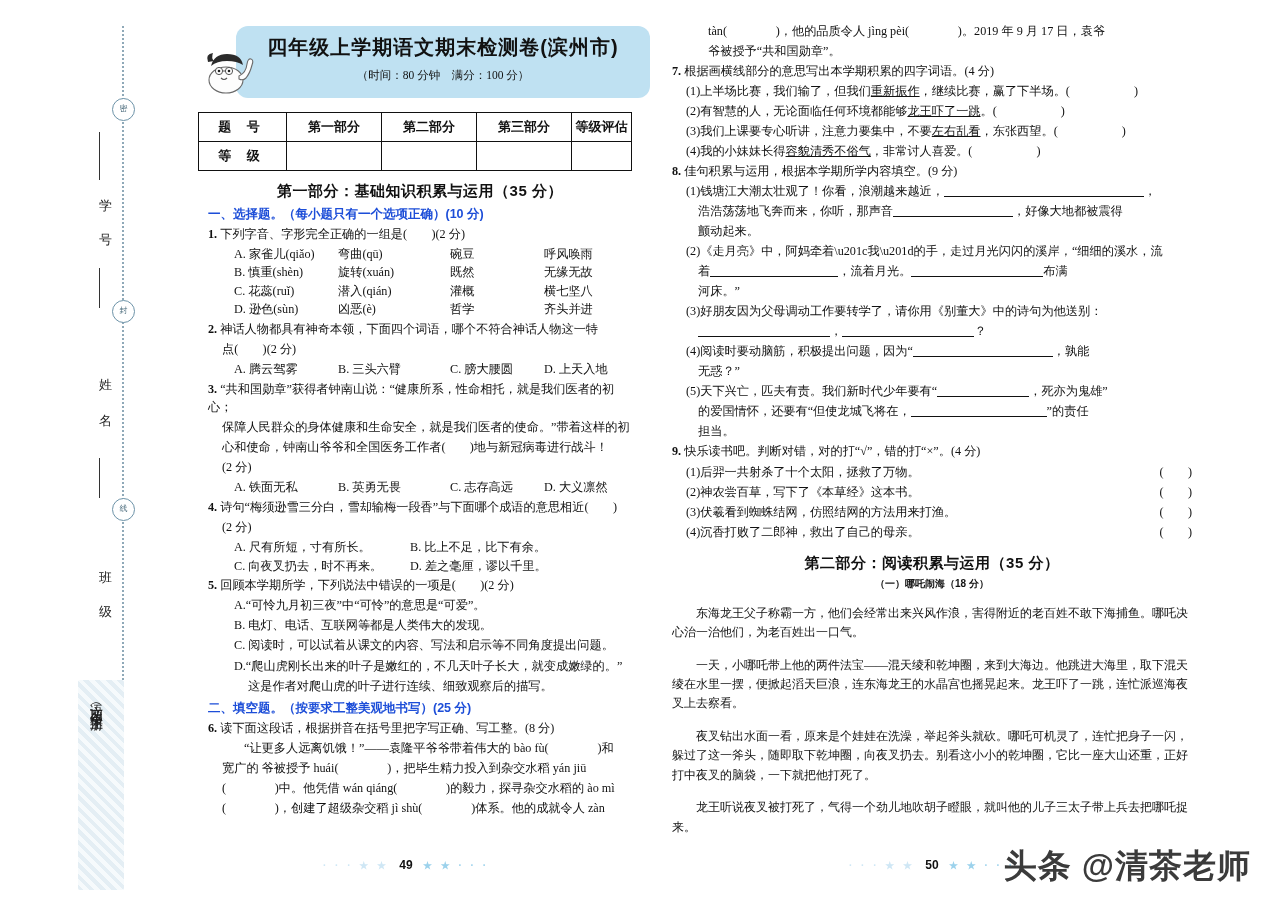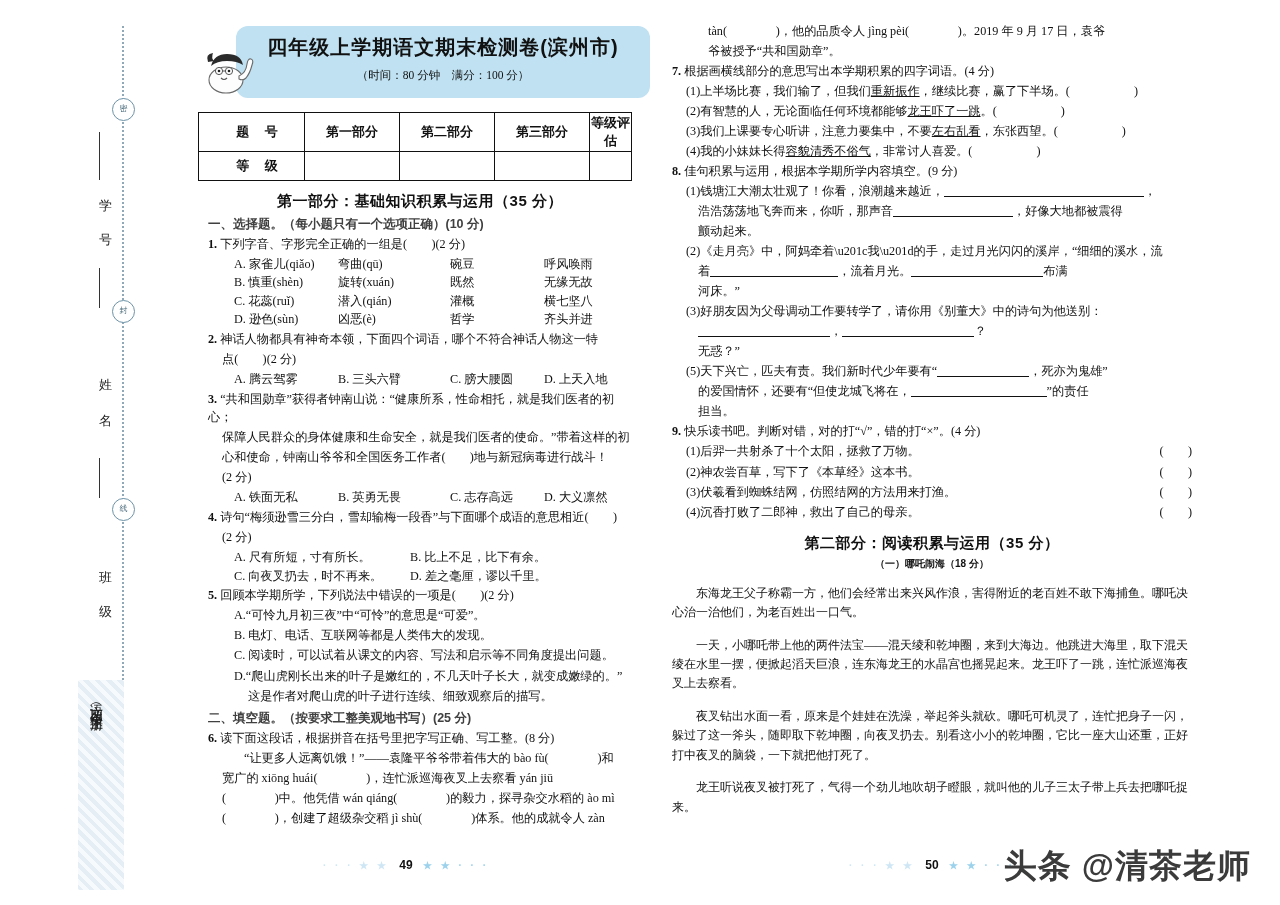--- a/index.html
+++ b/index.html
@@ -72,33 +72,33 @@
   
   table.score{
     border-collapse:collapse;width:434px;margin:6px 0 0 18px;
     table-layout:fixed;
   }
   table.score td{
     border:1.5px solid #111;height:26px;text-align:center;
     font-size:13px;font-weight:bold;
     font-family:"Liberation Sans",sans-serif;
   }
-  table.score td.lbl{letter-spacing:6px;padding-left:18px;}
+  table.score td.lbl{letter-spacing:6px;padding-left:0;}
 
   
   .part-title{
     text-align:center;font-size:15px;font-weight:bold;margin:11px 0 4px 0;
     font-family:"Liberation Sans",sans-serif;letter-spacing:.5px;
   }
   .sub-title{
     text-align:center;font-size:10px;font-weight:bold;margin:3px 0 3px 0;
     font-family:"Liberation Sans",sans-serif;
   }
   .big-item{
-    color:#404040;font-weight:bold;font-size:12.5px;margin:5px 0 2px 0;
+    color:#1d4ed8;font-weight:bold;font-size:12.5px;margin:5px 0 2px 0;
     font-family:"Liberation Sans",sans-serif;
   }
 
   
   .q{font-size:12.2px;line-height:1.52;margin:1.5px 0;}
   .q .num{font-weight:bold;}
   .indent1{padding-left:14px;}
   .indent2{padding-left:26px;}
   .opts{display:flex;font-size:12.2px;line-height:1.5;padding-left:26px;}
   .opts span{display:inline-block;}
@@ -278,21 +278,21 @@
       <div class="q indent2">D.“爬山虎刚长出来的叶子是嫩红的，不几天叶子长大，就变成嫩绿的。”</div>
       <div class="q" style="padding-left:40px">这是作者对爬山虎的叶子进行连续、细致观察后的描写。</div>
 
       <div class="big-item">二、填空题。（按要求工整美观地书写）(25 分)</div>
 
       <div class="q">
         <span class="num">6.</span>
         <span>读下面这段话，根据拼音在括号里把字写正确、写工整。(8 分)</span>
       </div>
       <div class="q indent1" style="text-indent:22px">“让更多人远离饥饿！”——袁隆平爷爷带着伟大的 bào fù(　　　　)和</div>
-      <div class="q indent1">宽广的 xiōng huái(　　　　)，连忙派巡海夜叉上去察看 yán jiū</div>
+      <div class="q indent1">宽广的 爷被授予 huái(　　　　)，把毕生精力投入到杂交水稻 yán jiū</div>
       <div class="q indent1">(　　　　)中。他凭借 wán qiáng(　　　　)的毅力，探寻杂交水稻的 ào mì</div>
       <div class="q indent1">(　　　　)，创建了超级杂交稻 jì shù(　　　　)体系。他的成就令人 zàn</div>
     </div>
 
     <div class="pagefoot" style="top:838px;left:0;">
       <span class="stars dim">· · · ★ ★</span>
       <span class="pn">49</span>
       <span class="stars">★ ★ · · ·</span>
     </div>
   </div>
@@ -334,20 +334,23 @@
       <span>(2)</span>《走月亮》中，阿妈牵着\u201c我\u201d的手，走过月光闪闪的溪岸，“细细的溪水，流
     </div>
     <div class="q indent2">着<span class="blk" style="width:128px"></span>，流着月光。<span class="blk" style="width:132px"></span>布满</div>
     <div class="q indent2">河床。”</div>
 
     <div class="q indent1">
       <span>(3)</span>好朋友因为父母调动工作要转学了，请你用《别董大》中的诗句为他送别：
     </div>
     <div class="q indent2"><span class="blk" style="width:132px"></span>，<span class="blk" style="width:132px"></span>？</div>
 
+    <div class="q indent1">
+      <span>(4)</span>阅读时要动脑筋，积极提出问题，因为“<span class="blk" style="width:140px"></span>，孰能
+    </div>
     <div class="q indent2">无惑？”</div>
 
     <div class="q indent1">
       <span>(5)</span>天下兴亡，匹夫有责。我们新时代少年要有“<span class="blk" style="width:92px"></span>，死亦为鬼雄”
     </div>
     <div class="q indent2">的爱国情怀，还要有“但使龙城飞将在，<span class="blk" style="width:136px"></span>”的责任</div>
     <div class="q indent2">担当。</div>
 
     <div class="q">
       <span class="num">9.</span>

